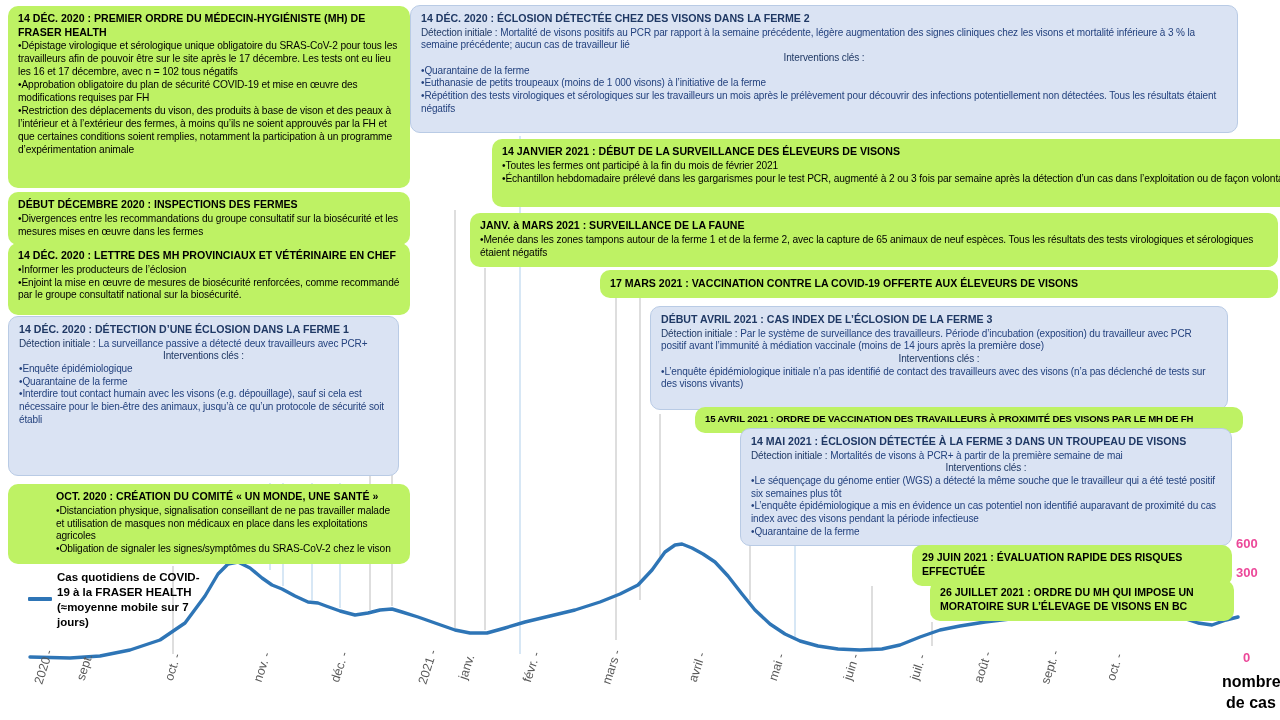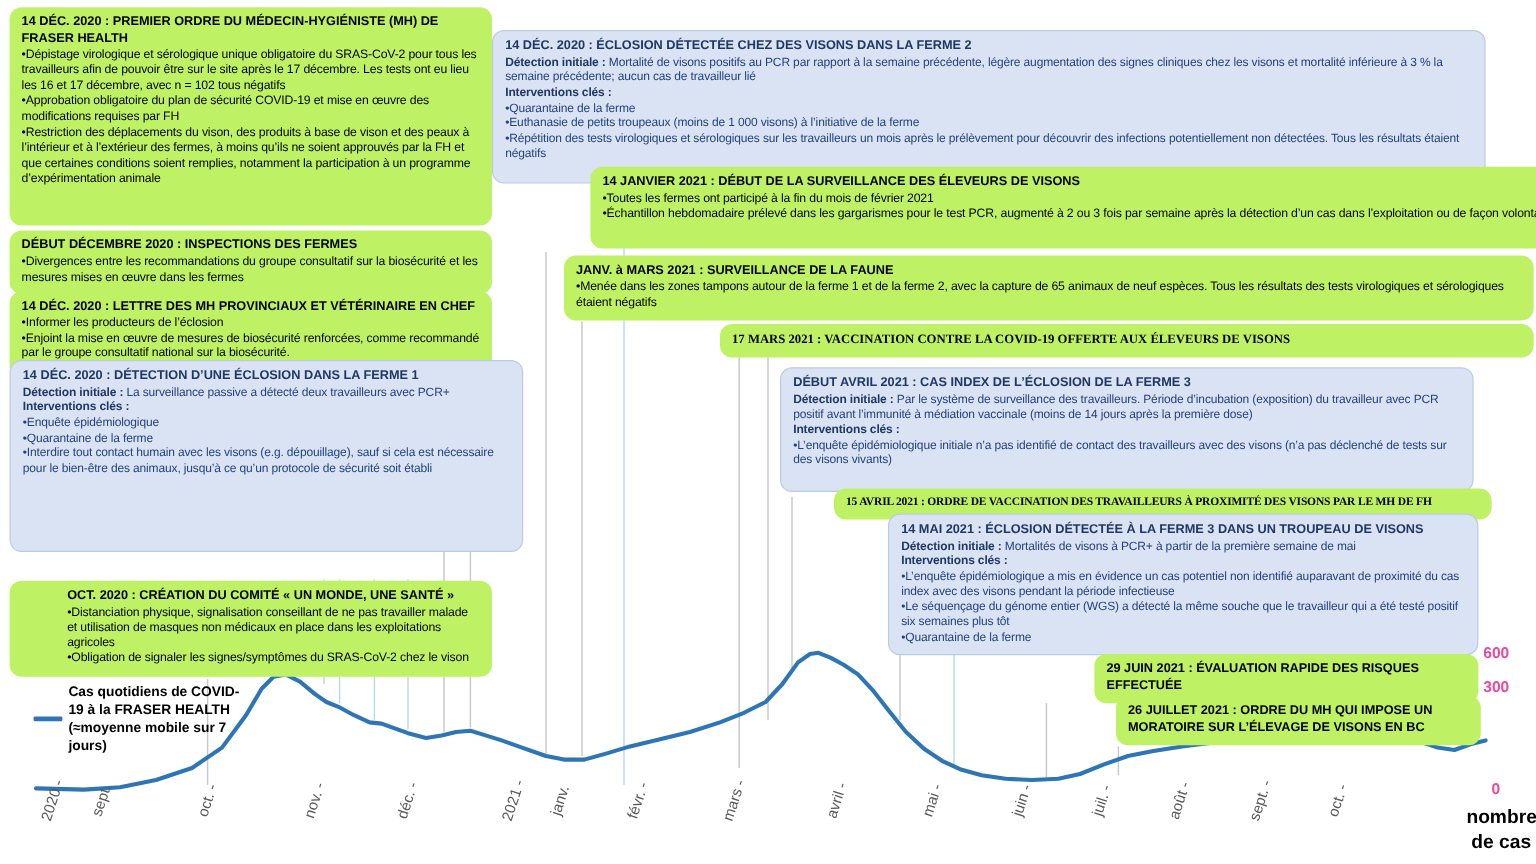--- a/index.html
+++ b/index.html
@@ -7,23 +7,23 @@
   .stage{position:relative;width:1280px;height:720px;background:#fff;overflow:hidden;}
   svg.overlay{position:absolute;left:0;top:0;width:1280px;height:720px;pointer-events:none;}
   .box{position:absolute;border-radius:10px;padding:6px 10px 7px 10px;box-sizing:border-box;}
   .box.gray{background:#bef264;color:#000;}
   .box.blue{background:#DAE3F3;border:1px solid #B9CBE5;color:#24427E;}
   .box h3{margin:0 0 1px 0;font-size:10.6px;line-height:1.28;font-weight:bold;}
   .box.gray h3{color:#000;}
   .box.blue h3{color:#1F3864;}
   .box p,.box .bl{margin:0;font-size:10.2px;line-height:1.27;letter-spacing:-0.12px;}
   .box.blue p,.box.blue .bl{font-size:10px;color:#24427E;}
-  .box .lbl{font-weight:bold;color:inherit;}
+  .box .lbl{font-weight:normal;color:inherit;text-align:center;}
   .box.blue .lbl{color:#1F3864;}
-  .box.titleonly{display:flex;align-items:center;font-family:Liberation Serif, serif;}
+  .box.titleonly{display:flex;align-items:center;}
   .box.titleonly h3{margin:0;}
   #box-ordre-vaccination h3{white-space:nowrap;font-size:9.6px;letter-spacing:-0.15px;}
   .legend{position:absolute;left:57px;top:570px;width:155px;font-size:11.5px;font-weight:bold;color:#000;line-height:1.3;}
   .legend-dash{position:absolute;left:28px;top:597px;width:24px;height:4px;background:#2E75B6;border-radius:1px;}
   .ylab{position:absolute;font-size:13px;font-weight:bold;color:#ec4899;}
   .yaxis-title{position:absolute;left:1222px;top:672px;width:58px;text-align:center;font-size:16px;font-weight:bold;color:#000;line-height:1.3;}
   .xtick{position:absolute;top:660px;width:80px;height:58px;display:flex;justify-content:center;align-items:flex-start;gap:9px;}
   .xtick .rot{display:inline-block;white-space:nowrap;transform:rotate(-72deg);transform-origin:50% 50%;font-size:12.5px;color:#595959;}
 </style>
 </head>
@@ -65,36 +65,36 @@
     <h3>DÉBUT DÉCEMBRE 2020 : INSPECTIONS DES FERMES</h3>
     <div class="bl">•Divergences entre les recommandations du groupe consultatif sur la biosécurité et les mesures mises en œuvre dans les fermes</div>
   </div>
 
   <div class="box gray" id="box-lettre" style="left:8px;top:243px;width:402px;min-height:72px;">
     <h3>14 DÉC. 2020 : LETTRE DES MH PROVINCIAUX ET VÉTÉRINAIRE EN CHEF</h3>
     <div class="bl">•Informer les producteurs de l’éclosion</div>
     <div class="bl">•Enjoint la mise en œuvre de mesures de biosécurité renforcées, comme recommandé par le groupe consultatif national sur la biosécurité.</div>
   </div>
 
-  <div class="box blue" id="box-ferme1" style="left:8px;top:300px;width:428px;min-height:160px;">
+  <div class="box blue" id="box-ferme1" style="left:8px;top:316px;width:391px;min-height:160px;">
     <h3>14 DÉC. 2020 : DÉTECTION D’UNE ÉCLOSION DANS LA FERME 1</h3>
     <p><span class="lbl">Détection initiale :</span><span> La surveillance passive a détecté deux travailleurs avec PCR+</span></p>
     <p class="lbl">Interventions clés :</p>
     <div class="bl">•Enquête épidémiologique</div>
     <div class="bl">•Quarantaine de la ferme</div>
     <div class="bl">•Interdire tout contact humain avec les visons (e.g. dépouillage), sauf si cela est nécessaire pour le bien-être des animaux, jusqu’à ce qu’un protocole de sécurité soit établi</div>
   </div>
 
   <div class="box gray" id="box-comite" style="left:8px;top:484px;width:402px;min-height:80px;padding-left:48px;">
     <h3>OCT. 2020 : CRÉATION DU COMITÉ « UN MONDE, UNE SANTÉ »</h3>
     <div class="bl">•Distanciation physique, signalisation conseillant de ne pas travailler malade et utilisation de masques non médicaux en place dans les exploitations agricoles</div>
     <div class="bl">•Obligation de signaler les signes/symptômes du SRAS-CoV-2 chez le vison</div>
   </div>
 
-  <div class="box blue" id="box-ferme2" style="left:410px;top:5px;width:828px;min-height:128px;margin-top:20px;">
+  <div class="box blue" id="box-ferme2" style="left:410px;top:5px;width:828px;min-height:128px;">
     <h3>14 DÉC. 2020 : ÉCLOSION DÉTECTÉE CHEZ DES VISONS DANS LA FERME 2</h3>
     <p><span class="lbl">Détection initiale :</span><span> Mortalité de visons positifs au PCR par rapport à la semaine précédente, légère augmentation des signes cliniques chez les visons et mortalité inférieure à 3 % la semaine précédente; aucun cas de travailleur lié</span></p>
     <p class="lbl">Interventions clés :</p>
     <div class="bl">•Quarantaine de la ferme</div>
     <div class="bl">•Euthanasie de petits troupeaux (moins de 1 000 visons) à l’initiative de la ferme</div>
     <div class="bl">•Répétition des tests virologiques et sérologiques sur les travailleurs un mois après le prélèvement pour découvrir des infections potentiellement non détectées. Tous les résultats étaient négatifs</div>
   </div>
 
   <div class="box gray" id="box-surv-eleveurs" style="left:452px;top:139px;width:994px;min-height:68px;margin-left:40px;">
     <h3>14 JANVIER 2021 : DÉBUT DE LA SURVEILLANCE DES ÉLEVEURS DE VISONS</h3>
@@ -119,22 +119,22 @@
   </div>
 
   <div class="box gray titleonly" id="box-ordre-vaccination" style="left:695px;top:407px;width:548px;min-height:26px;">
     <h3>15 AVRIL 2021 : ORDRE DE VACCINATION DES TRAVAILLEURS À PROXIMITÉ DES VISONS PAR LE MH DE FH</h3>
   </div>
 
   <div class="box blue" id="box-ferme3" style="left:740px;top:428px;width:492px;min-height:114px;">
     <h3>14 MAI 2021 : ÉCLOSION DÉTECTÉE À LA FERME 3 DANS UN TROUPEAU DE VISONS</h3>
     <p><span class="lbl">Détection initiale :</span><span> Mortalités de visons à PCR+ à partir de la première semaine de mai</span></p>
     <p class="lbl">Interventions clés :</p>
+    <div class="bl">•Le séquençage du génome entier (WGS) a détecté la même souche que le travailleur qui a été testé positif six semaines plus tôt</div>
     <div class="bl">•L’enquête épidémiologique a mis en évidence un cas potentiel non identifié auparavant de proximité du cas index avec des visons pendant la période infectieuse</div>
-    <div class="bl">•Le séquençage du génome entier (WGS) a détecté la même souche que le travailleur qui a été testé positif six semaines plus tôt</div>
     <div class="bl">•Quarantaine de la ferme</div>
   </div>
 
   <div class="box gray" id="box-evaluation" style="left:912px;top:545px;width:320px;min-height:38px;">
     <h3>29 JUIN 2021 : ÉVALUATION RAPIDE DES RISQUES EFFECTUÉE</h3>
   </div>
 
   <div class="box gray" id="box-moratoire" style="left:930px;top:580px;width:304px;min-height:40px;">
     <h3>26 JUILLET 2021 : ORDRE DU MH QUI IMPOSE UN MORATOIRE SUR L’ÉLEVAGE DE VISONS EN BC</h3>
   </div>

